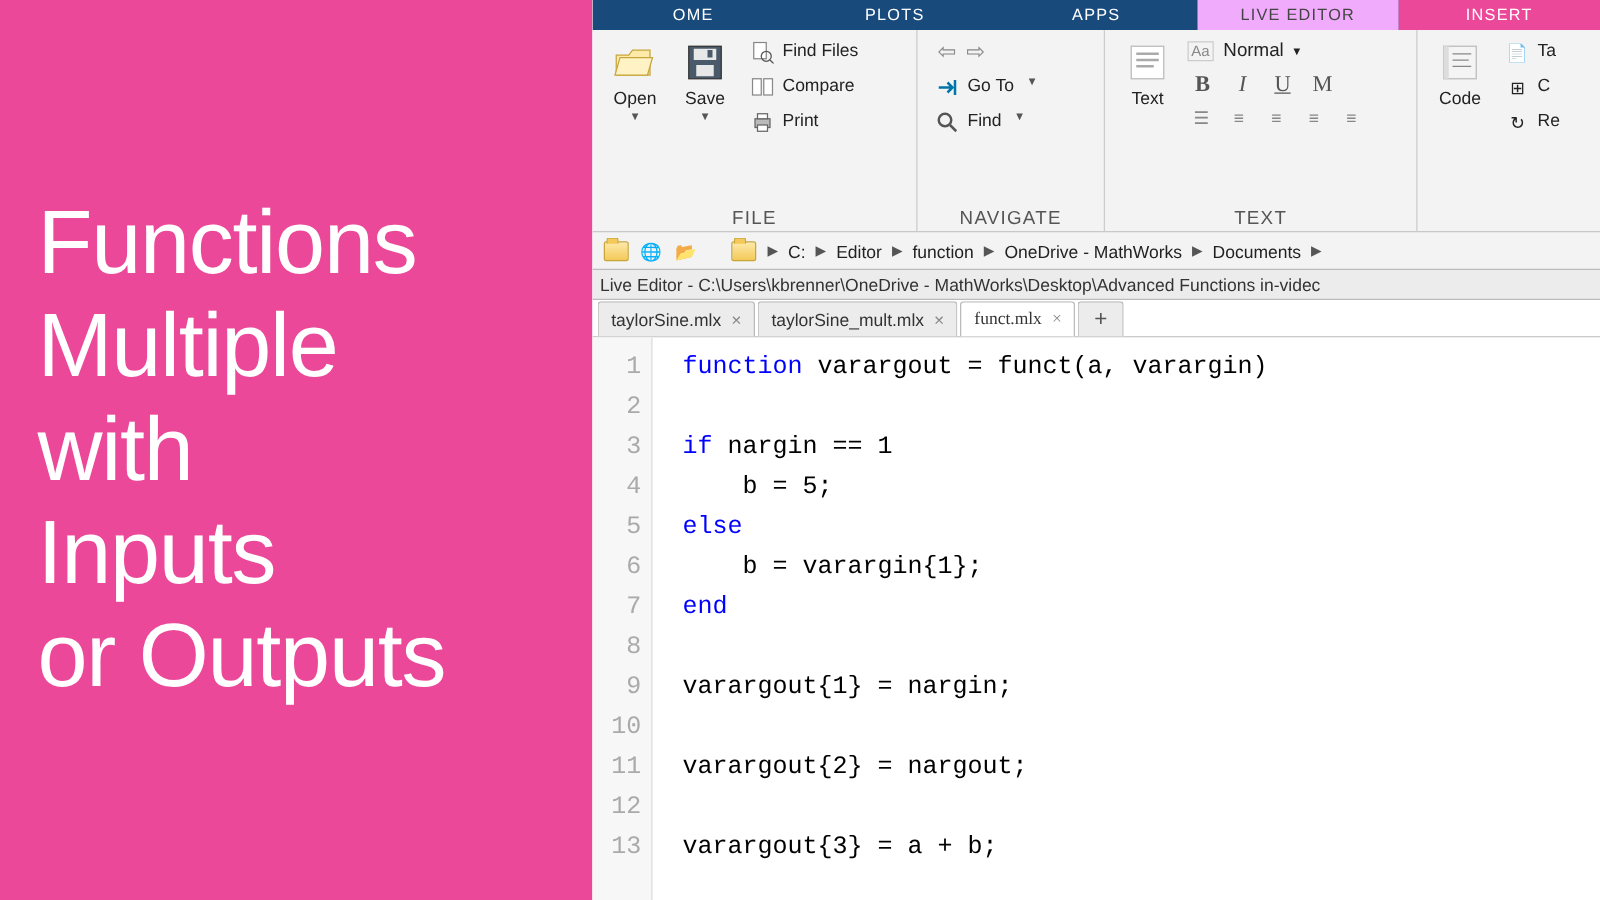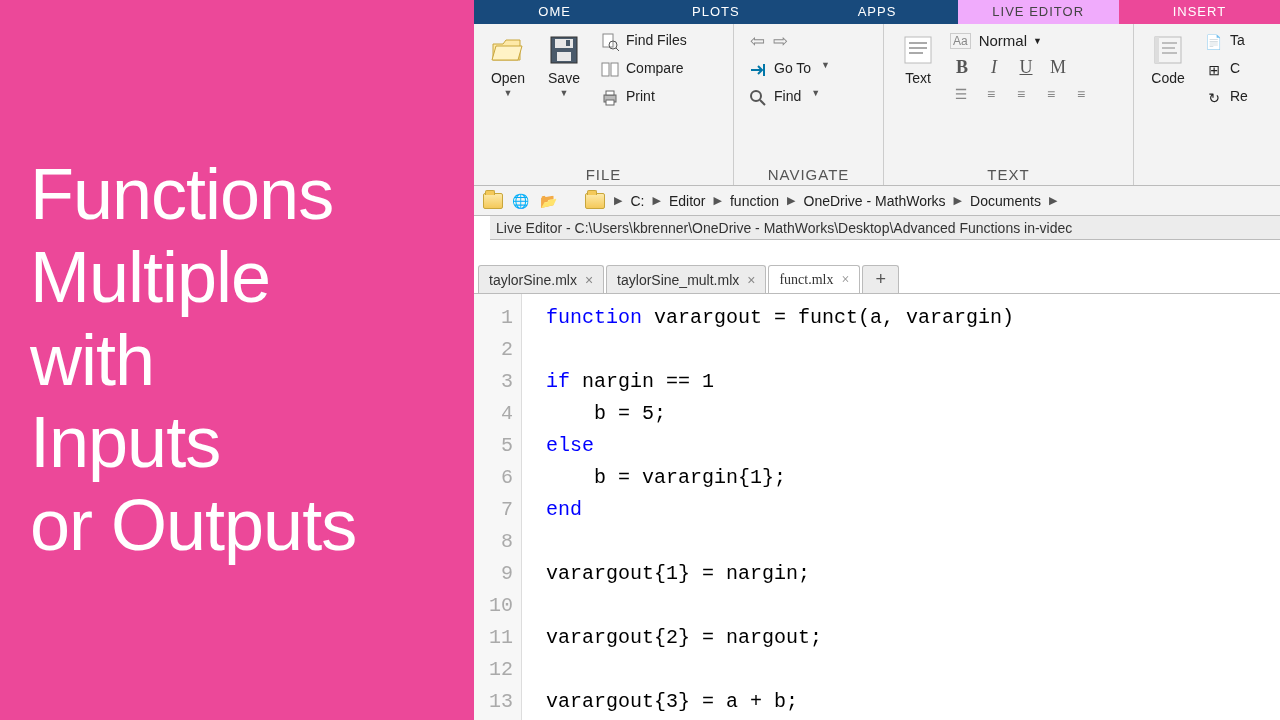--- a/index.html
+++ b/index.html
@@ -37,24 +37,24 @@
 
 
 .breadcrumb-bar { height: 30px; background: #f3f3f3; border-bottom: 1px solid #bbb; display: flex; align-items: center; padding: 0 8px; gap: 6px; font-size: 14px; color: #222; }
 .breadcrumb-bar .bc-ic { width: 22px; height: 22px; display: flex; align-items: center; justify-content: center; }
 .breadcrumb-bar .sep { color: #555; font-size: 11px; padding: 0 2px; }
 .breadcrumb-bar .crumb { cursor: pointer; }
 .folder-ic-sm { width: 20px; height: 16px; background: linear-gradient(#fde9a8,#f4c95a); border: 1px solid #c9a63b; border-radius: 2px; position: relative; }
 .folder-ic-sm::before { content: ''; position: absolute; top: -4px; left: 1px; width: 8px; height: 4px; background: #f4c95a; border: 1px solid #c9a63b; border-bottom: none; border-radius: 2px 2px 0 0; }
 
 
-.title-bar { height: 24px; background: #ececec; border-bottom: 1px solid #bbb; font-size: 14px; color: #333; padding: 2px 6px; line-height: 20px; white-space: nowrap; overflow: hidden; margin-left: 16px; }
-
-
-.file-tabs { height: 30px; display: flex; align-items: flex-end; background: #fff; border-bottom: 1px solid #bbb; padding-left: 4px; margin-top: 24px; }
+.title-bar { height: 24px; background: #ececec; border-bottom: 1px solid #bbb; font-size: 14px; color: #333; padding: 2px 6px; line-height: 20px; white-space: nowrap; overflow: hidden; }
+
+
+.file-tabs { height: 30px; display: flex; align-items: flex-end; background: #fff; border-bottom: 1px solid #bbb; padding-left: 4px; }
 .file-tab { height: 28px; padding: 0 10px; display: flex; align-items: center; gap: 8px; border: 1px solid #bbb; border-bottom: none; background: #ececec; font-size: 14px; color: #333; border-radius: 3px 3px 0 0; margin-right: 2px; cursor: pointer; }
 .file-tab.active { background: #fff; font-family: Liberation Serif, serif; }
 .file-tab .close { color: #888; font-size: 14px; }
 .file-tab.plus { padding: 0 12px; font-size: 18px; color: #555; }
 
 
 .editor { flex: 1; display: flex; background: #fff; overflow: hidden; font-family: Consolas, "Courier New", monospace; font-size: 20px; line-height: 32px; }
 .gutter { width: 48px; background: #f7f7f7; border-right: 1px solid #ddd; color: #aaa; text-align: right; padding: 8px 8px 0 0; }
 .code-area { flex: 1; padding: 8px 0 16px 24px; white-space: pre; color: #000; }
 .kw { color: #0000ff; }

